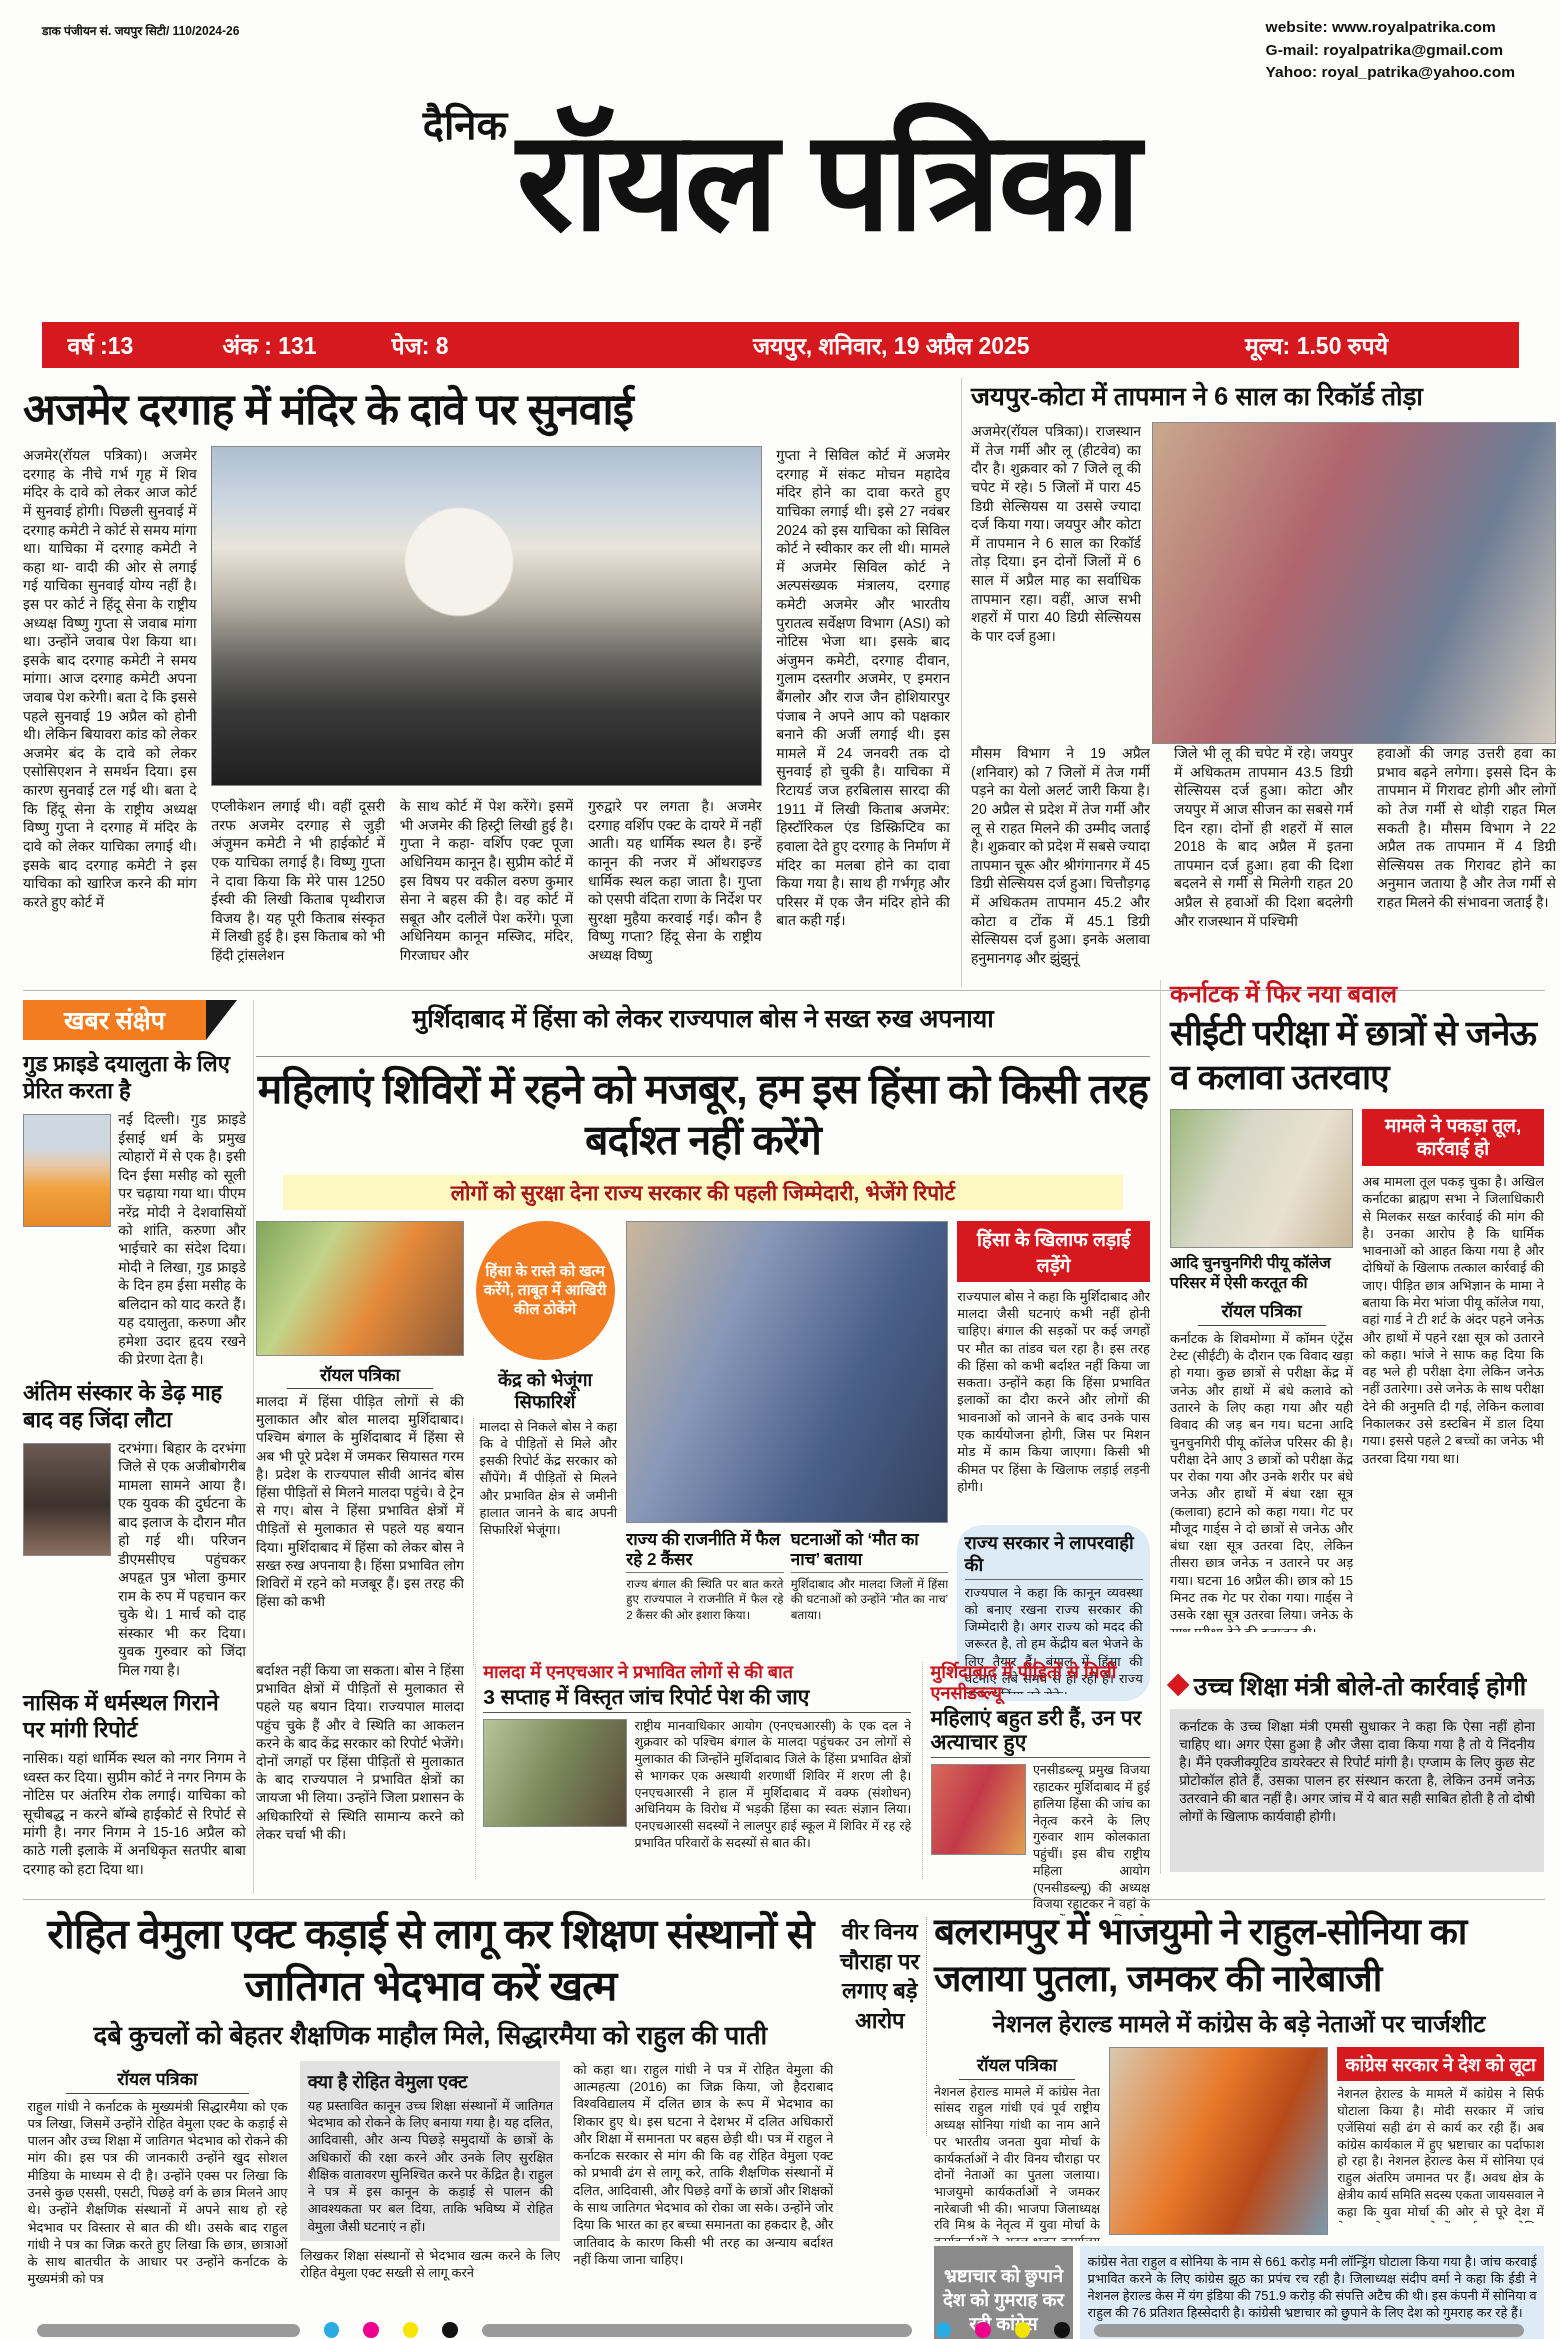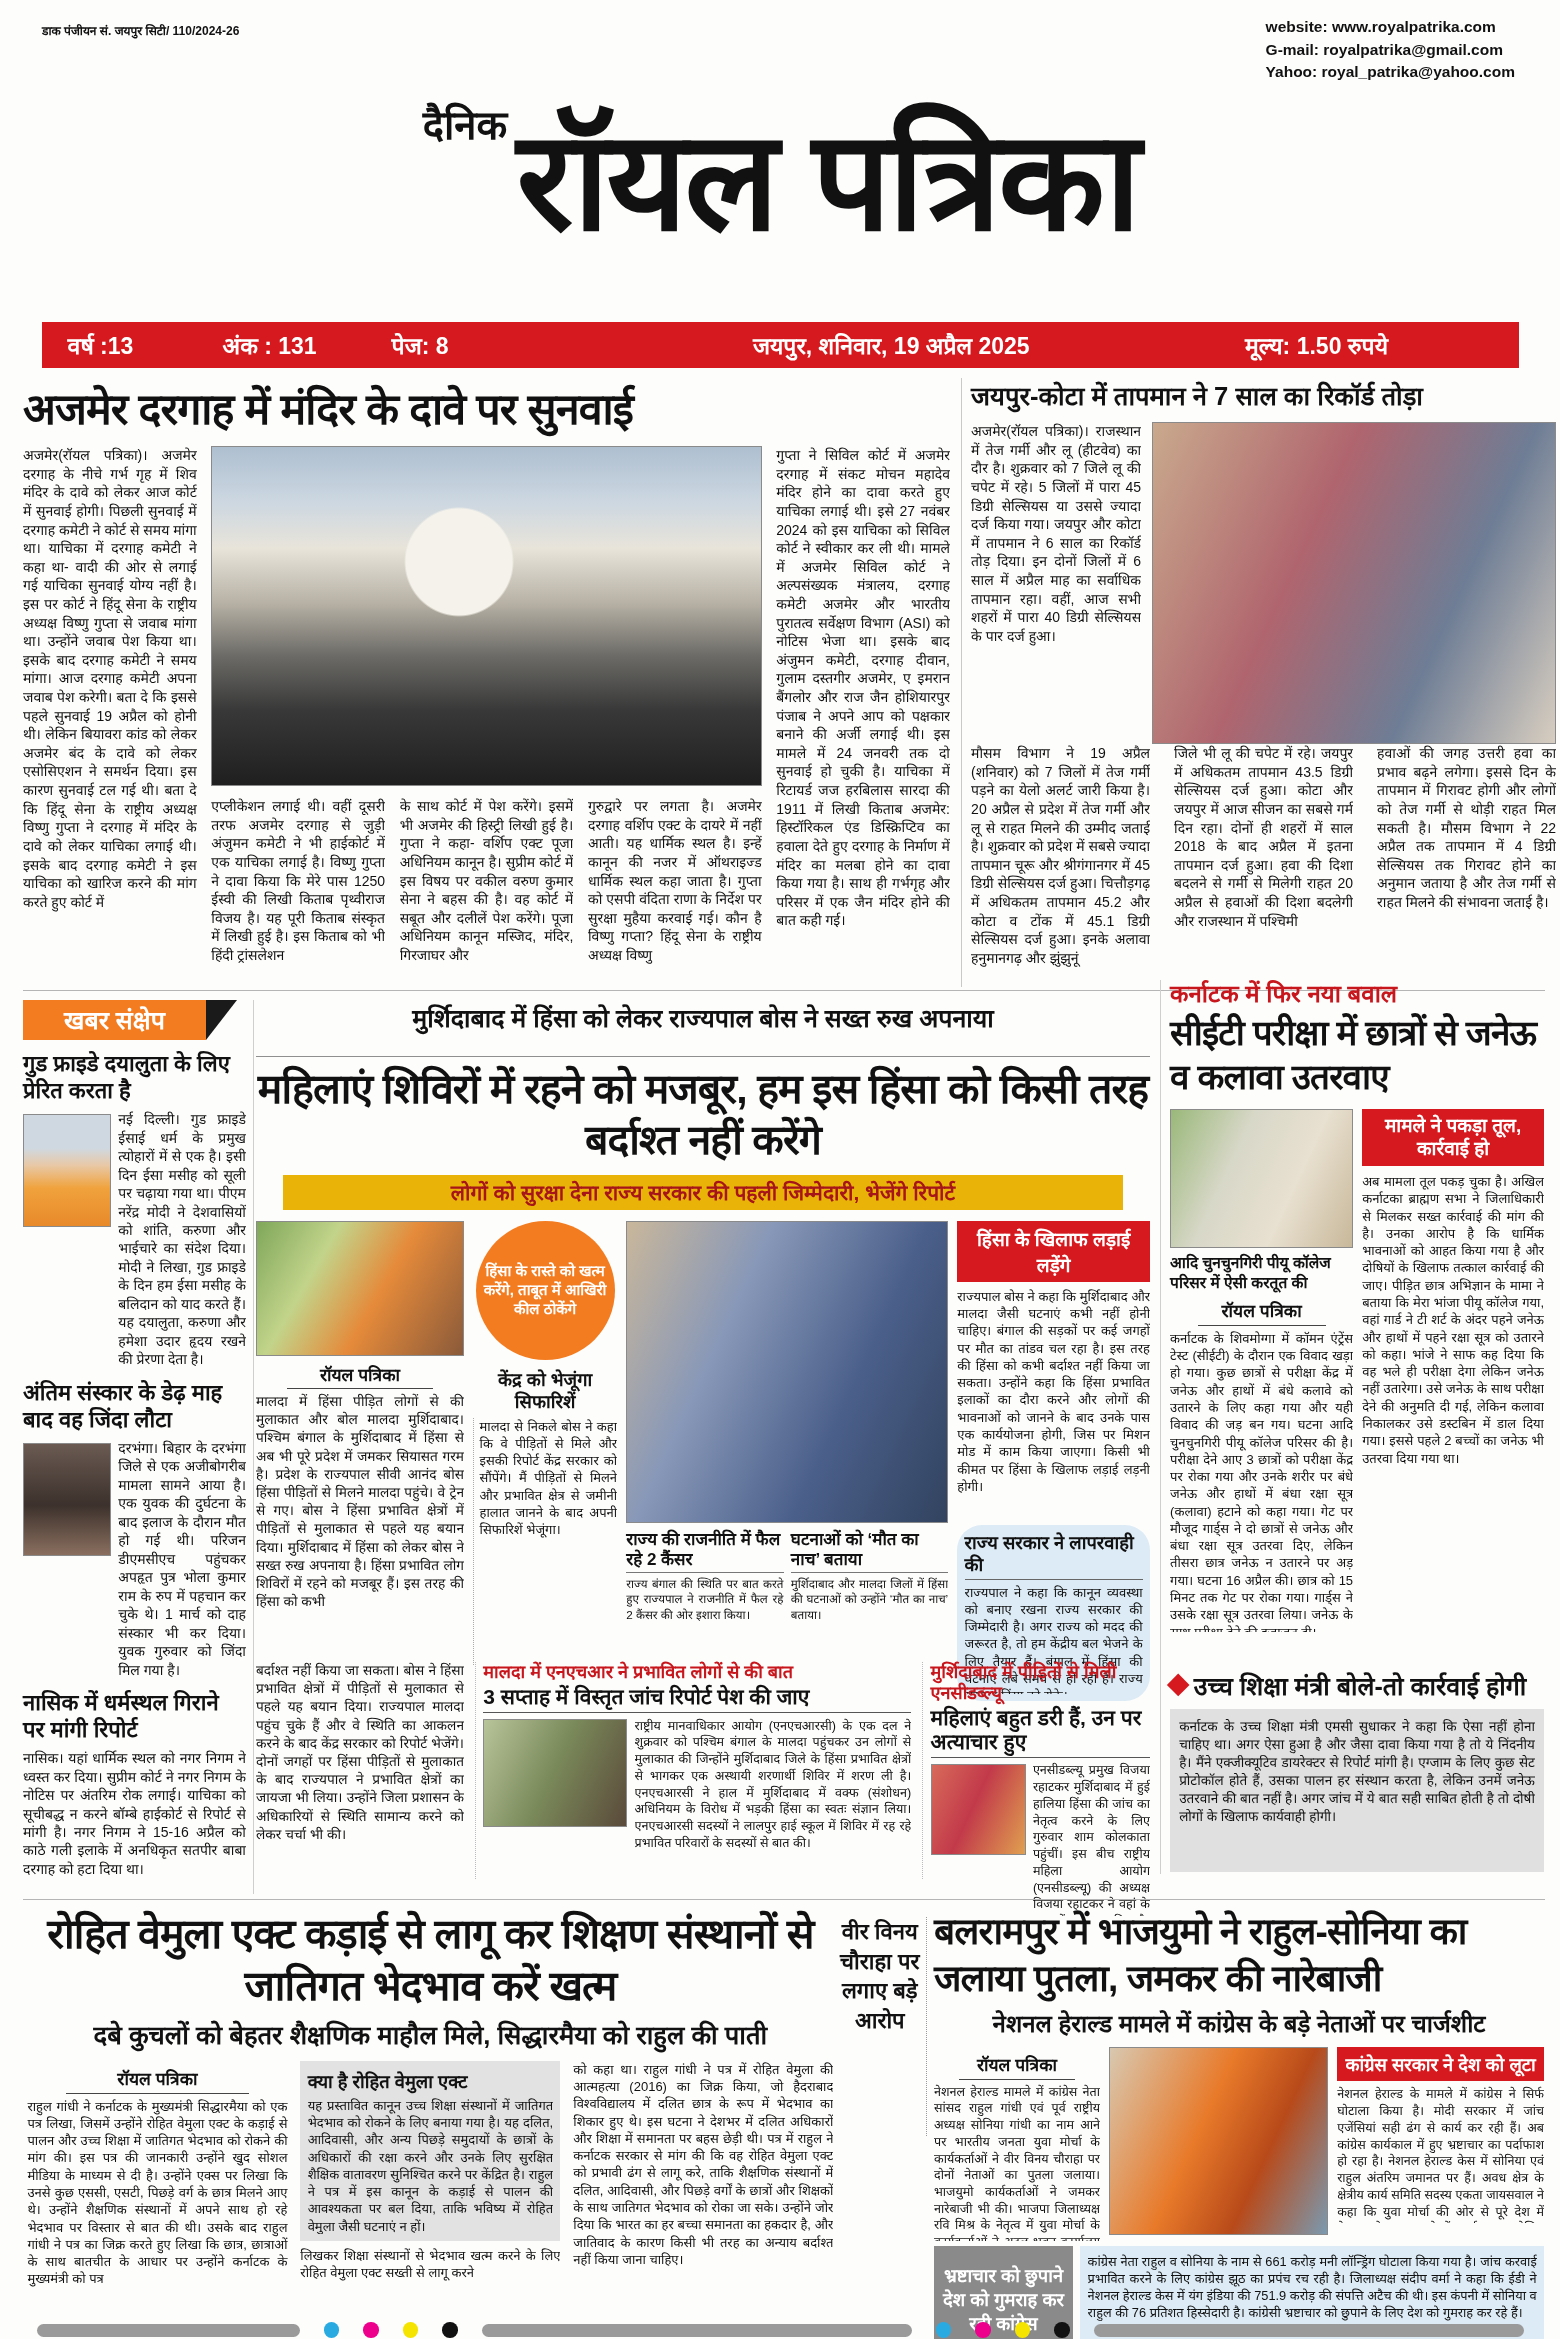--- a/index.html
+++ b/index.html
@@ -48,21 +48,21 @@
   .brief-title{font-size:22px;font-weight:900;line-height:1.22;margin:11px 0 5.5px;}
   .brief-body{font-size:14px;line-height:1.32;text-align:justify;overflow:hidden;}
   .pmodi{float:left;width:88px;height:113px;margin:3.7px 7.3px 1.8px 0;
     background:linear-gradient(180deg,#cfd8e0 0%,#cfd8e0 30%,#e8c9a8 45%,#f0a23c 66%,#e8892a 100%);}
   .pyouth{float:left;width:88px;height:113px;margin:3.7px 7.3px 1.8px 0;
     background:linear-gradient(180deg,#6a5a52 0%,#3c312c 55%,#8a6f5f 100%);}
   
   .murshi{top:1000px;left:256px;width:894px;height:894px;}
   .m-kicker{font-size:25px;font-weight:800;text-align:center;padding-bottom:22px;border-bottom:1.8px solid #8f8f8f;}
   .m-head{font-size:41px;font-weight:900;text-align:center;line-height:1.24;margin-top:7.3px;letter-spacing:-0.9px;}
-  .m-strap{margin:9.1px auto 0;background:#eab308;color:#a6151a;font-size:21px;font-weight:900;
+  .m-strap{margin:9.1px auto 0;background:#fef9c3;color:#a6151a;font-size:21px;font-weight:900;
            text-align:center;height:35px;line-height:35px;width:94%;}
   .m-row1{margin-top:11px;display:flex;gap:9.1px;height:428px;}
   .m-c1{width:208px;display:flex;flex-direction:column;}
   .camp{width:100%;height:135px;background:linear-gradient(120deg,#7fa75a 0%,#c2d48a 30%,#e58a3a 58%,#8a5a3a 100%);}
   .byline{font-size:17.4px;font-weight:900;text-align:center;margin:5.5px auto 3.7px;border-bottom:1.8px solid #444;
           padding-bottom:2.7px;width:70%;}
   .m-c1 .body-txt{flex:1;font-size:13.7px;}
   .m-c2{width:144px;}
   .circle-quote{width:139px;height:139px;border-radius:50%;background:#f47c20;color:#fff;font-weight:900;
         font-size:15px;line-height:1.25;text-align:center;display:flex;align-items:center;justify-content:center;
@@ -175,21 +175,21 @@
       <p class="body-txt c1">अजमेर(रॉयल पत्रिका)। अजमेर दरगाह के नीचे गर्भ गृह में शिव मंदिर के दावे को लेकर आज कोर्ट में सुनवाई होगी। पिछली सुनवाई में दरगाह कमेटी ने कोर्ट से समय मांगा था। याचिका में दरगाह कमेटी ने कहा था- वादी की ओर से लगाई गई याचिका सुनवाई योग्य नहीं है। इस पर कोर्ट ने हिंदू सेना के राष्ट्रीय अध्यक्ष विष्णु गुप्ता से जवाब मांगा था। उन्होंने जवाब पेश किया था। इसके बाद दरगाह कमेटी ने समय मांगा। आज दरगाह कमेटी अपना जवाब पेश करेगी। बता दे कि इससे पहले सुनवाई 19 अप्रैल को होनी थी। लेकिन बियावरा कांड को लेकर अजमेर बंद के दावे को लेकर एसोसिएशन ने समर्थन दिया। इस कारण सुनवाई टल गई थी। बता दे कि हिंदू सेना के राष्ट्रीय अध्यक्ष विष्णु गुप्ता ने दरगाह में मंदिर के दावे को लेकर याचिका लगाई थी। इसके बाद दरगाह कमेटी ने इस याचिका को खारिज करने की मांग करते हुए कोर्ट में</p>
       <div class="photo dargah"></div>
       <p class="body-txt">एप्लीकेशन लगाई थी। वहीं दूसरी तरफ अजमेर दरगाह से जुड़ी अंजुमन कमेटी ने भी हाईकोर्ट में एक याचिका लगाई है। विष्णु गुप्ता ने दावा किया कि मेरे पास 1250 ईस्वी की लिखी किताब पृथ्वीराज विजय है। यह पूरी किताब संस्कृत में लिखी हुई है। इस किताब को भी हिंदी ट्रांसलेशन</p>
       <p class="body-txt">के साथ कोर्ट में पेश करेंगे। इसमें भी अजमेर की हिस्ट्री लिखी हुई है। गुप्ता ने कहा- वर्शिप एक्ट पूजा अधिनियम कानून है। सुप्रीम कोर्ट में इस विषय पर वकील वरुण कुमार सेना ने बहस की है। वह कोर्ट में सबूत और दलीलें पेश करेंगे। पूजा अधिनियम कानून मस्जिद, मंदिर, गिरजाघर और</p>
       <p class="body-txt">गुरुद्वारे पर लगता है। अजमेर दरगाह वर्शिप एक्ट के दायरे में नहीं आती। यह धार्मिक स्थल है। इन्हें कानून की नजर में ऑथराइज्ड धार्मिक स्थल कहा जाता है। गुप्ता को एसपी वंदिता राणा के निर्देश पर सुरक्षा मुहैया करवाई गई। कौन है विष्णु गप्ता? हिंदू सेना के राष्ट्रीय अध्यक्ष विष्णु</p>
       <p class="body-txt c5">गुप्ता ने सिविल कोर्ट में अजमेर दरगाह में संकट मोचन महादेव मंदिर होने का दावा करते हुए याचिका लगाई थी। इसे 27 नवंबर 2024 को इस याचिका को सिविल कोर्ट ने स्वीकार कर ली थी। मामले में अजमेर सिविल कोर्ट ने अल्पसंख्यक मंत्रालय, दरगाह कमेटी अजमेर और भारतीय पुरातत्व सर्वेक्षण विभाग (ASI) को नोटिस भेजा था। इसके बाद अंजुमन कमेटी, दरगाह दीवान, गुलाम दस्तगीर अजमेर, ए इमरान बैंगलोर और राज जैन होशियारपुर पंजाब ने अपने आप को पक्षकार बनाने की अर्जी लगाई थी। इस मामले में 24 जनवरी तक दो सुनवाई हो चुकी है। याचिका में रिटायर्ड जज हरबिलास सारदा की 1911 में लिखी किताब अजमेर: हिस्टॉरिकल एंड डिस्क्रिप्टिव का हवाला देते हुए दरगाह के निर्माण में मंदिर का मलबा होने का दावा किया गया है। साथ ही गर्भगृह और परिसर में एक जैन मंदिर होने की बात कही गई।</p>
     </div>
   </div>
 
   <div class="abs weather">
-    <h2>जयपुर-कोटा में तापमान ने 7 साल का रिकॉर्ड तोड़ा</h2>
+    <h2>जयपुर-कोटा में तापमान ने 6 साल का रिकॉर्ड तोड़ा</h2>
     <div class="weather-row1">
       <p class="body-txt wc1">अजमेर(रॉयल पत्रिका)। राजस्थान में तेज गर्मी और लू (हीटवेव) का दौर है। शुक्रवार को 7 जिले लू की चपेट में रहे। 5 जिलों में पारा 45 डिग्री सेल्सियस या उससे ज्यादा दर्ज किया गया। जयपुर और कोटा में तापमान ने 6 साल का रिकॉर्ड तोड़ दिया। इन दोनों जिलों में 6 साल में अप्रैल माह का सर्वाधिक तापमान रहा। वहीं, आज सभी शहरों में पारा 40 डिग्री सेल्सियस के पार दर्ज हुआ।</p>
       <div class="photo heatwave"></div>
     </div>
     <div class="weather-row2">
       <p class="body-txt">मौसम विभाग ने 19 अप्रैल (शनिवार) को 7 जिलों में तेज गर्मी पड़ने का येलो अलर्ट जारी किया है। 20 अप्रैल से प्रदेश में तेज गर्मी और लू से राहत मिलने की उम्मीद जताई है। शुक्रवार को प्रदेश में सबसे ज्यादा तापमान चूरू और श्रीगंगानगर में 45 डिग्री सेल्सियस दर्ज हुआ। चित्तौड़गढ़ में अधिकतम तापमान 45.2 और कोटा व टोंक में 45.1 डिग्री सेल्सियस दर्ज हुआ। इनके अलावा हनुमानगढ़ और झुंझुनूं</p>
       <p class="body-txt">जिले भी लू की चपेट में रहे। जयपुर में अधिकतम तापमान 43.5 डिग्री सेल्सियस दर्ज हुआ। कोटा और जयपुर में आज सीजन का सबसे गर्म दिन रहा। दोनों ही शहरों में साल 2018 के बाद अप्रैल में इतना तापमान दर्ज हुआ। हवा की दिशा बदलने से गर्मी से मिलेगी राहत 20 अप्रैल से हवाओं की दिशा बदलेगी और राजस्थान में पश्चिमी</p>
       <p class="body-txt">हवाओं की जगह उत्तरी हवा का प्रभाव बढ़ने लगेगा। इससे दिन के तापमान में गिरावट होगी और लोगों को तेज गर्मी से थोड़ी राहत मिल सकती है। मौसम विभाग ने 22 अप्रैल तक तापमान में 4 डिग्री सेल्सियस तक गिरावट होने का अनुमान जताया है और तेज गर्मी से राहत मिलने की संभावना जताई है।</p>
     </div>
   </div>

